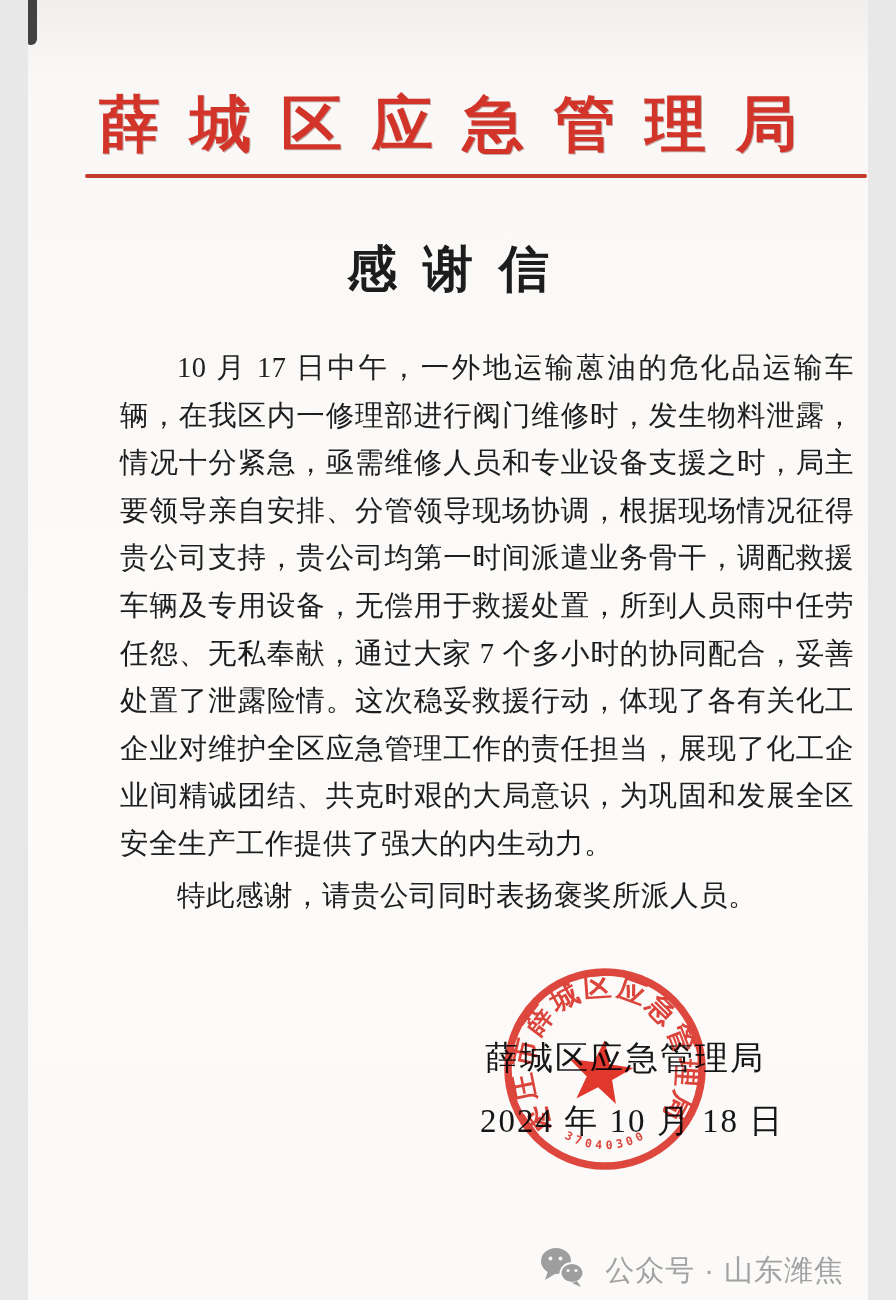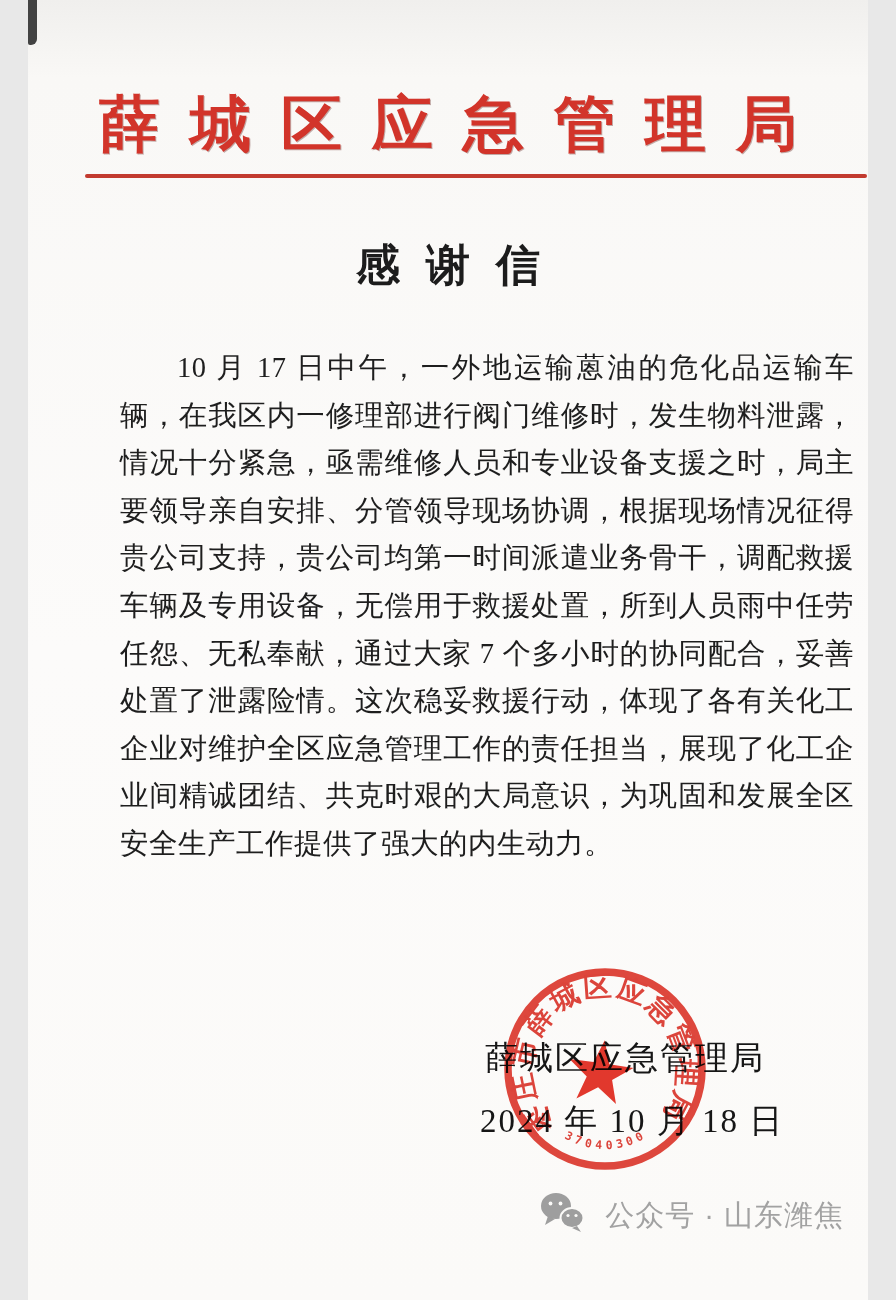--- a/index.html
+++ b/index.html
@@ -42,21 +42,21 @@
     height: 4px;
     background: #c23a2f;
     border-radius: 3px;
   }
   .doc-title {
     position: absolute;
     top: 236px;
     left: 0;
     width: 100%;
     text-align: center;
-    font-size: 44px;
+    font-size: 50px;
     font-weight: bold;
     letter-spacing: 26px;
     text-indent: 26px;
     color: #1c1c1c;
     white-space: nowrap;
   }
   .letter-body {
     position: absolute;
     top: 344px;
     left: 92px;
@@ -87,21 +87,21 @@
     top: 960px;
     width: 218px;
     height: 218px;
     z-index: 2;
     mix-blend-mode: multiply;
     opacity: 0.92;
   }
   .footer-watermark {
     position: absolute;
     right: 24px;
-    top: 1191px;
+    top: 1246px;
     display: flex;
     align-items: center;
     gap: 20px;
     color: #a2a2a2;
     font-family: "Liberation Sans", "DejaVu Sans", sans-serif;
     font-size: 29px;
     letter-spacing: 1px;
   }
   .footer-watermark .wm-label { white-space: nowrap; }
 </style>
@@ -113,20 +113,21 @@
   <div class="corner-mark"></div>
 
   <div class="letterhead">薛城区应急管理局</div>
 
   <div class="red-rule"></div>
 
   <div class="doc-title">感谢信</div>
 
   <div class="letter-body">
     <p class="para">10 月 17 日中午，一外地运输蒽油的危化品运输车辆，在我区内一修理部进行阀门维修时，发生物料泄露，情况十分紧急，亟需维修人员和专业设备支援之时，局主要领导亲自安排、分管领导现场协调，根据现场情况征得贵公司支持，贵公司均第一时间派遣业务骨干，调配救援车辆及专用设备，无偿用于救援处置，所到人员雨中任劳任怨、无私奉献，通过大家 7 个多小时的协同配合，妥善处置了泄露险情。这次稳妥救援行动，体现了各有关化工企业对维护全区应急管理工作的责任担当，展现了化工企业间精诚团结、共克时艰的大局意识，为巩固和发展全区安全生产工作提供了强大的内生动力。</p>
+    <p class="para">特此感谢，请贵公司同时表扬褒奖所派人员。</p>
   </div>
 
   <div class="signature">
     <p class="sig-org">薛城区应急管理局</p>
     <p class="sig-date">2024 年 10 月 18 日</p>
   </div>
 
   <div class="seal">
     <svg width="218" height="218" viewBox="0 0 218 218">
       <defs>

